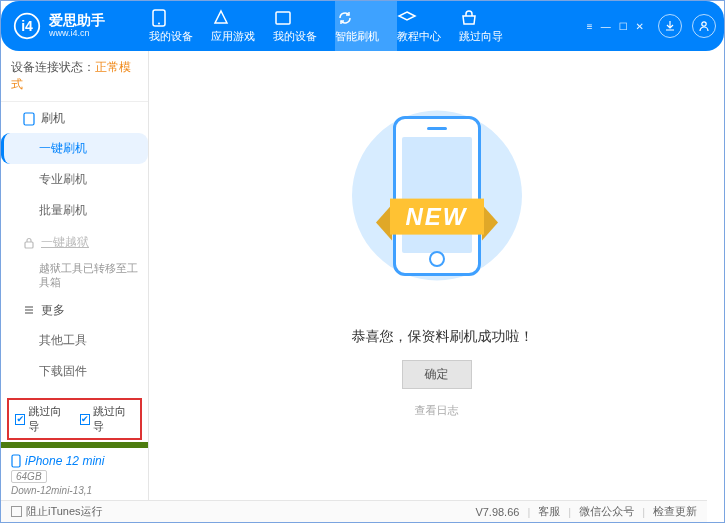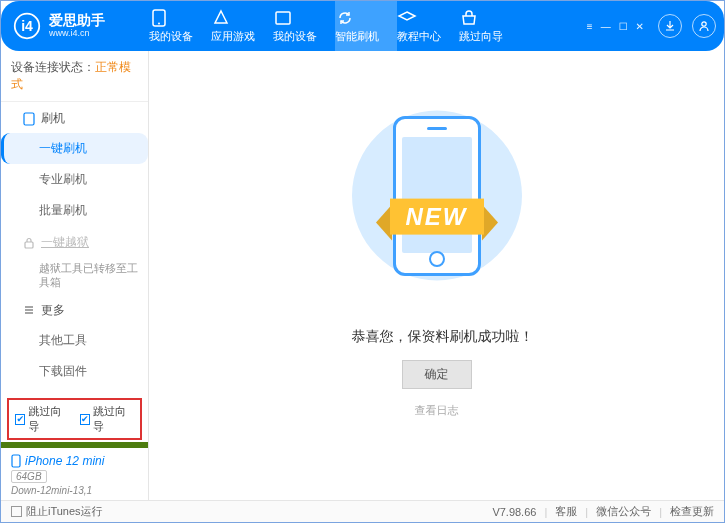--- a/index.html
+++ b/index.html
@@ -53,21 +53,21 @@
 .ribbon { position: absolute; left: 50%; top: 50%; transform: translate(-50%,-15%); }
 .ribbon-rect { background: #ffc233; color: #fff; font-weight: 900; font-size: 24px; padding: 4px 16px; letter-spacing: 2px; text-align: center; position: relative; z-index: 2; font-style: italic; }
 .ribbon-end { position: absolute; top: 6px; width: 0; height: 0; border-top: 18px solid transparent; border-bottom: 18px solid transparent; }
 .ribbon-end.left { left: -14px; border-right: 16px solid #e0a828; }
 .ribbon-end.right { right: -14px; border-left: 16px solid #e0a828; }
 .msg { margin-top: 24px; font-size: 14px; color: #333; margin-left: 12px; }
 .ok-btn { margin-top: 14px; padding: 5px 22px; border: 1px solid #ccc; background: #e5e5e5; font-size: 12px; color: #555; cursor: pointer; }
 .view-log { margin-top: 14px; font-size: 11px; color: #aaa; cursor: pointer; }
 
 
-.footer { position: absolute; bottom: 0; left: 0; right: 0; height: 22px; border-top: 1px solid #e5e5e5; background: #fafafa; display: flex; align-items: center; font-size: 11px; color: #666; padding: 0 10px; margin-top: 48px; }
+.footer { position: absolute; bottom: 0; left: 0; right: 17px; height: 22px; border-top: 1px solid #e5e5e5; background: #fafafa; display: flex; align-items: center; font-size: 11px; color: #666; padding: 0 10px; margin-top: 48px; }
 .foot-cb { width: 11px; height: 11px; border: 1px solid #999; margin-right: 4px; display: inline-block; }
 .footer .spacer { flex: 1; }
 .footer .sep { margin: 0 8px; color: #ccc; }
 .foot-link { cursor: pointer; }
 </style>
 </head>
 <body>
 
 <div class="titlebar">
   <div class="logo-area">

